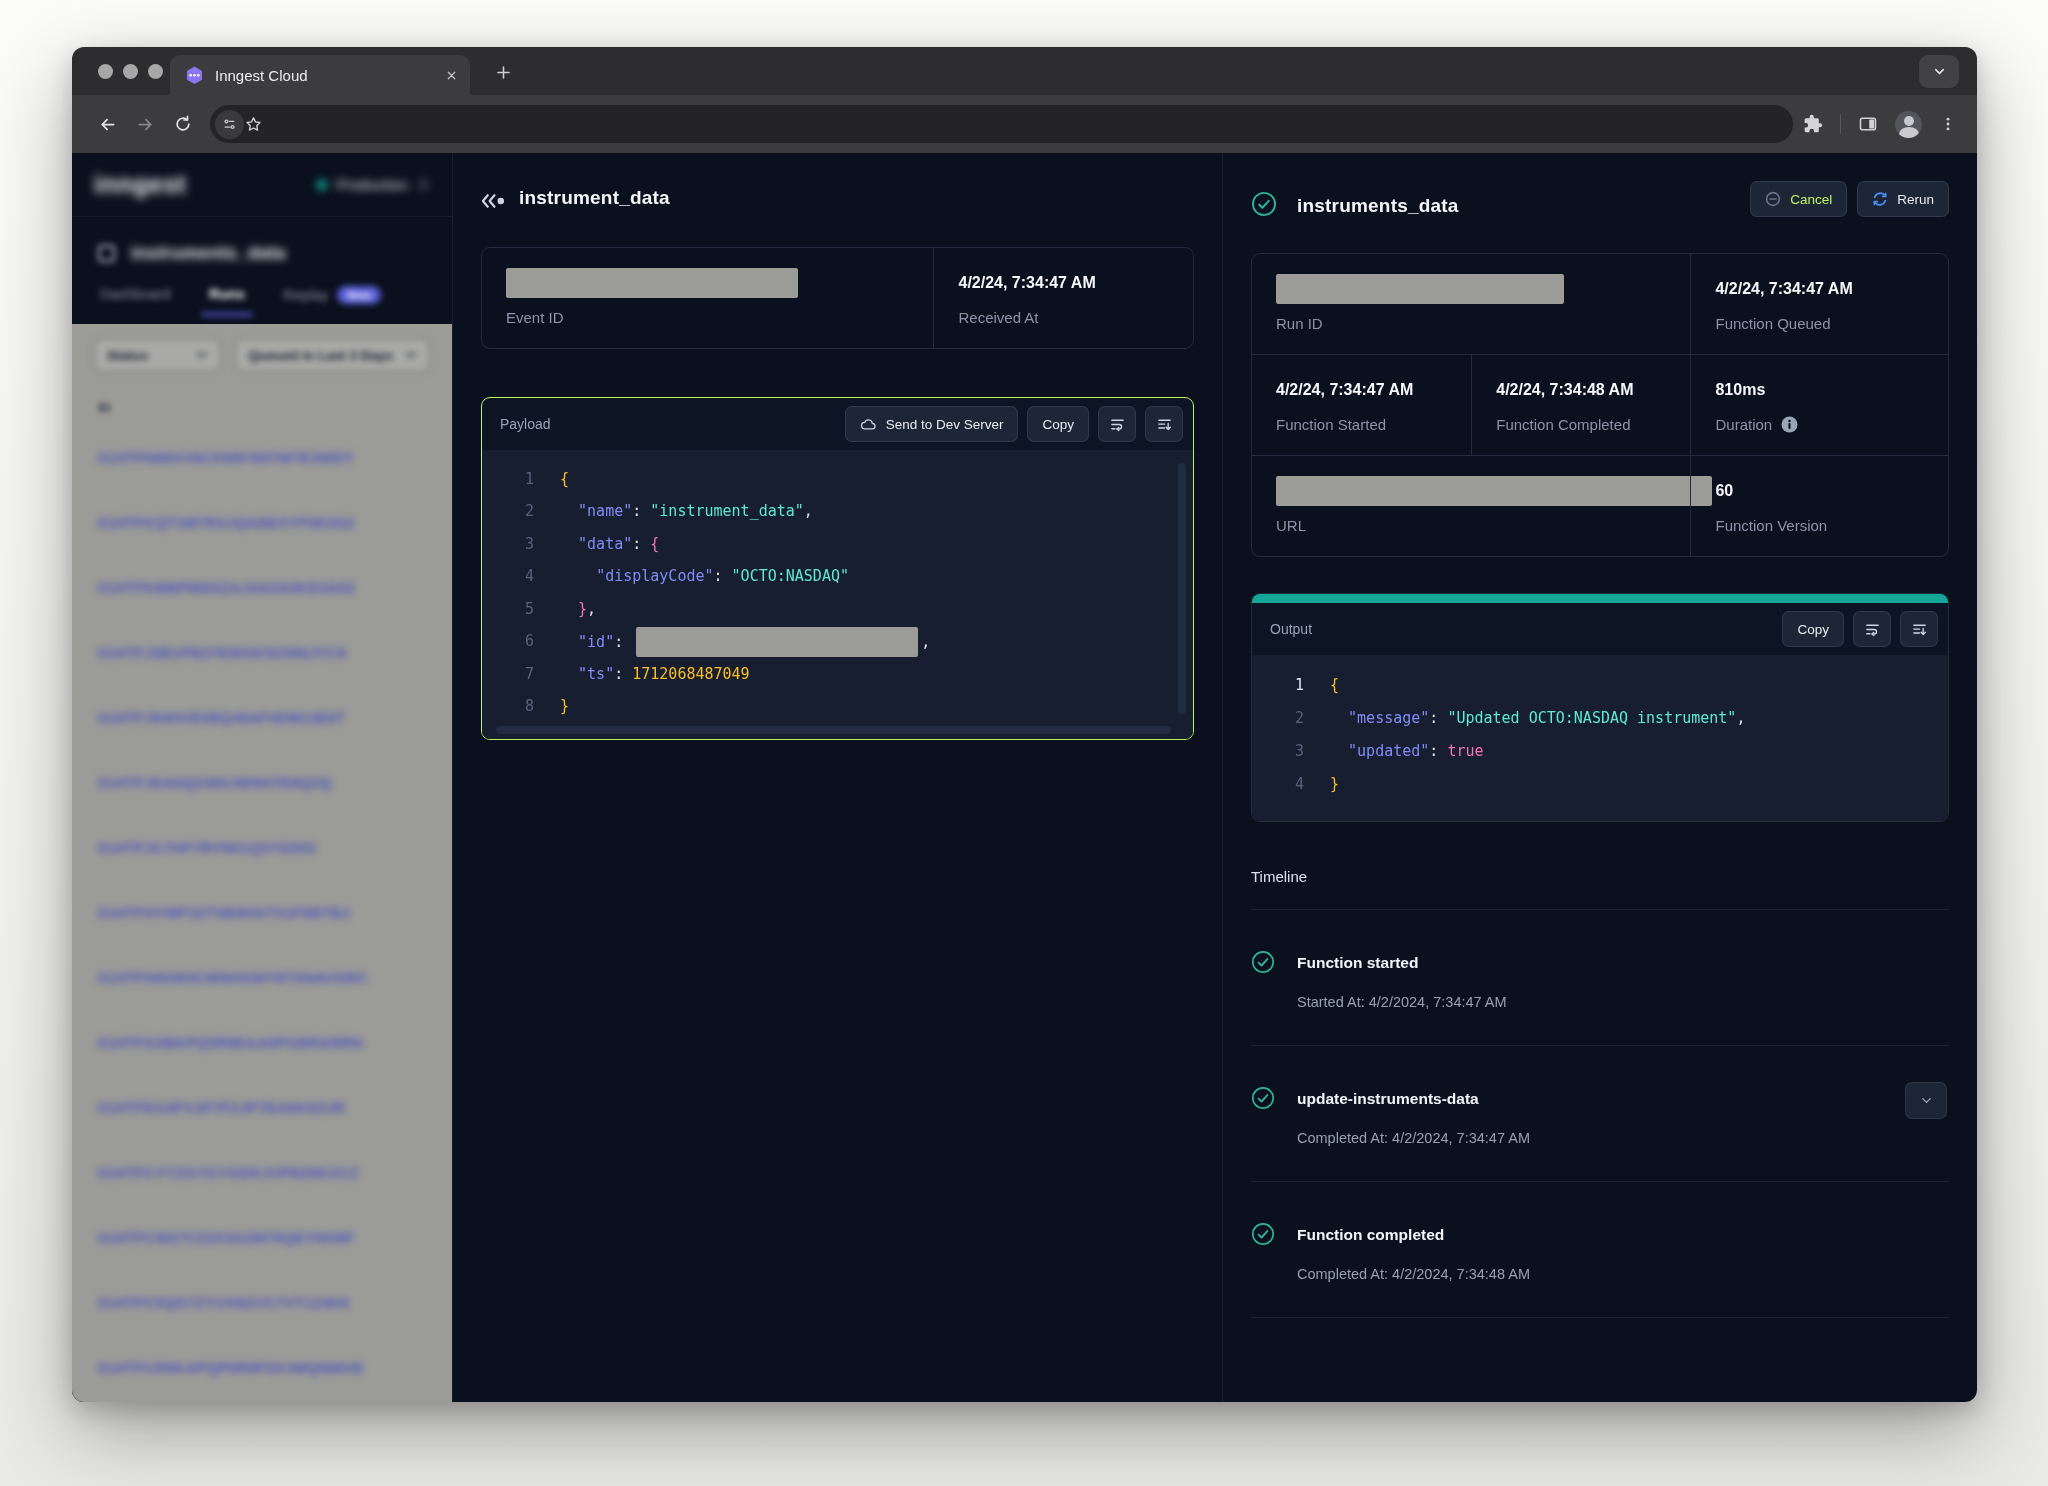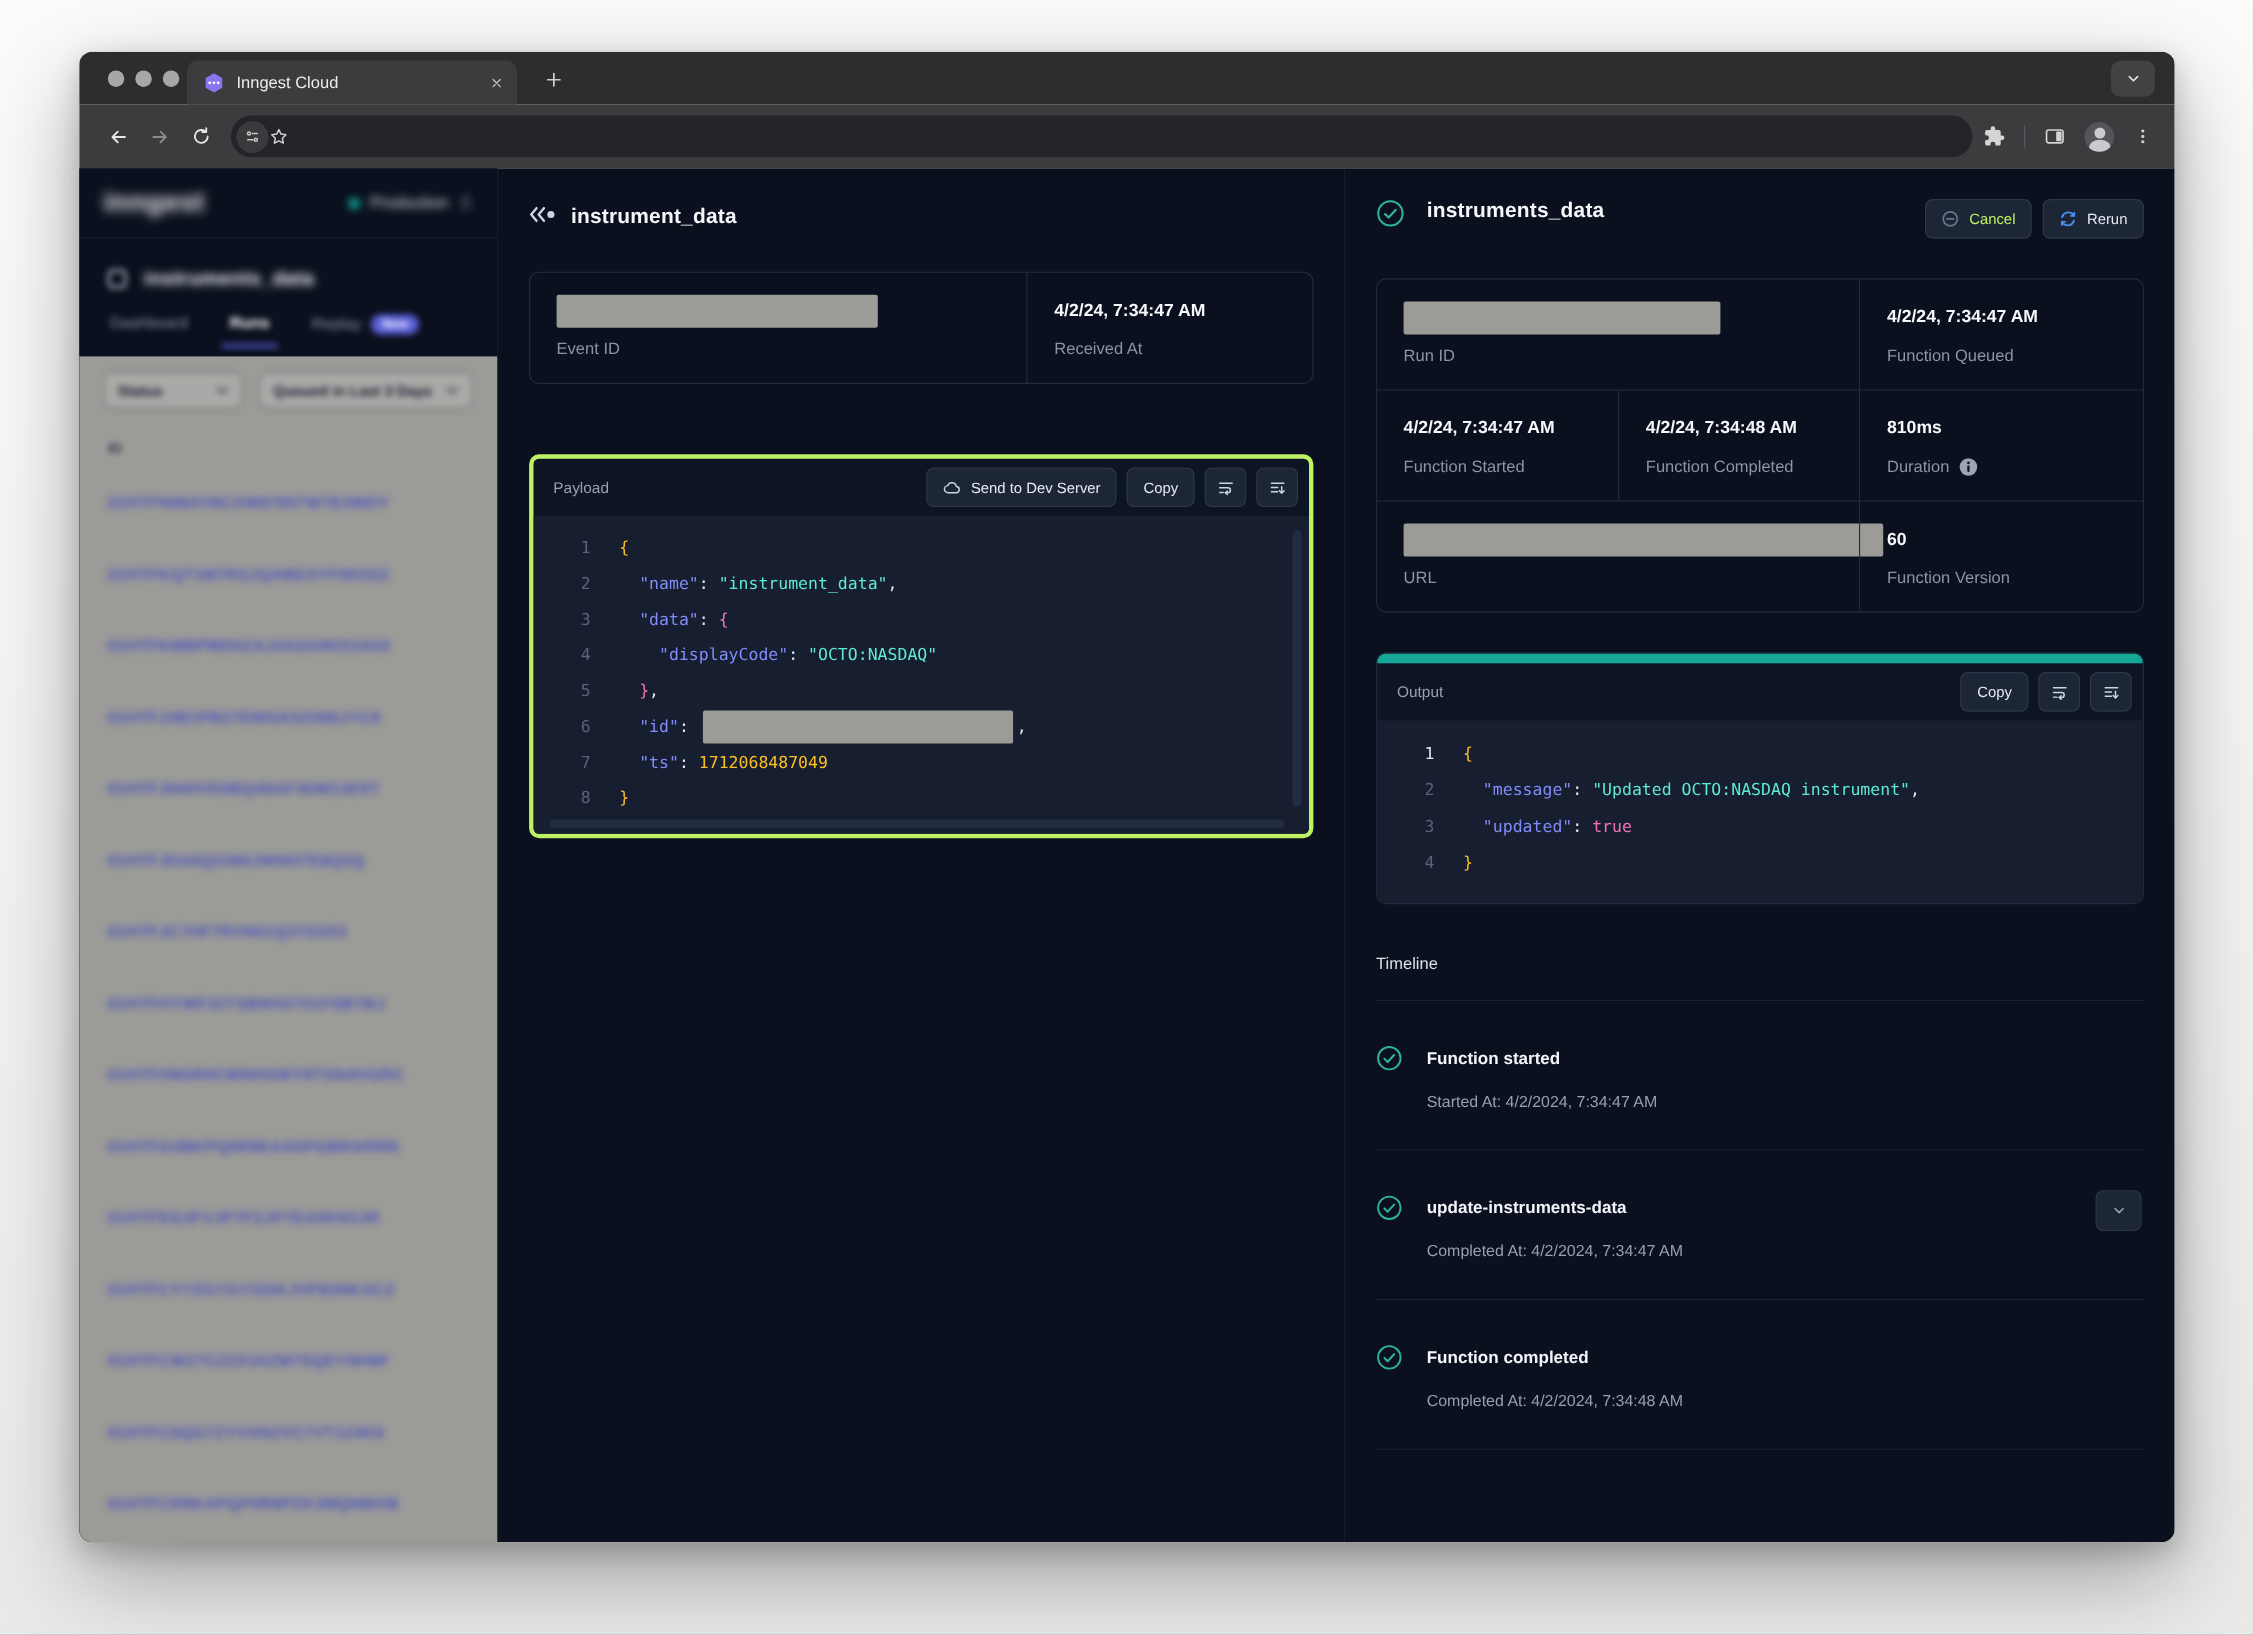--- a/index.html
+++ b/index.html
@@ -52,34 +52,34 @@
   .pill{height:34px;border:1.5px solid rgba(20,26,44,.45);background:rgba(255,255,255,.15);border-radius:8px;
     display:flex;align-items:center;justify-content:space-between;padding:0 12px;color:#141a2c;font-size:13.5px;font-weight:600;}
   .pill.status{width:134px;}
   .pill.range{width:206px;}
   .idhdr{padding:28px 26px 10px;font-size:13px;font-weight:700;color:#3c4454;filter:blur(2.5px);}
   .id-row{height:65px;display:flex;align-items:center;padding:0 26px;color:#4b53bd;font-size:14.5px;font-weight:700;
     letter-spacing:.4px;filter:blur(3.5px);white-space:nowrap;}
 
   
   .main{width:770px;flex:none;border-left:1px solid rgba(148,163,184,.1);padding:34px 28px 0;min-height:0;}
-  .panel-head{display:flex;align-items:flex-start;gap:13px;}
+  .panel-head{display:flex;align-items:flex-end;gap:13px;}
   .panel-title{font-size:19px;font-weight:600;color:#f4f6fa;letter-spacing:.2px;}
   .event-card{margin-top:38px;border:1px solid #232c3e;border-radius:9px;display:grid;grid-template-columns:63.5% 36.5%;}
   .cell{padding:20px 24px 22px;}
   .cell.bl{border-left:1px solid #232c3e;}
   .cell.bt{border-top:1px solid #232c3e;}
   .cell-value{height:30px;display:flex;align-items:center;font-size:16px;font-weight:600;color:#f6f8fb;margin-bottom:11px;}
   .cell-label{font-size:15px;color:#8b94a8;display:flex;align-items:center;gap:9px;}
   .redact{background:#9b9b97;border-radius:2px;}
   .ev-redact{width:292px;height:30px;margin-bottom:11px;}
   .run-redact{width:288px;height:30px;margin-bottom:11px;}
   .url-redact{width:436px;height:30px;margin-bottom:11px;}
 
-  .code-card{margin-top:64px;border:4px solid #bef264;border-radius:9px;overflow:hidden;background:#0d1424;}
+  .code-card{margin-top:48px;border:1px solid #bef264;border-radius:9px;overflow:hidden;background:#0d1424;}
   .code-head{height:52px;display:flex;align-items:center;padding:0 10px 0 18px;}
   .code-head-label{font-size:14px;color:#98a1b3;}
   .code-actions{margin-left:auto;display:flex;align-items:center;gap:9px;}
   .btn{height:36px;background:#1d2636;border:1px solid rgba(148,163,184,.16);border-radius:7px;color:#e7ebf2;
     font-size:13.5px;font-family:"Liberation Sans",sans-serif;display:flex;align-items:center;gap:9px;padding:0 14px;cursor:pointer;}
   .btn.iconbtn{width:38px;padding:0;justify-content:center;}
   .btn.cancel{color:#bef264;}
   .code-area{background:#161e30;padding:13px 0 16px;position:relative;}
   .code-line{display:flex;align-items:center;height:32.5px;line-height:1;font-family:"DejaVu Sans Mono",monospace;font-size:15px;}
   .ln{width:34px;flex:none;text-align:right;margin:0 26px 0 18px;color:#58627a;}

